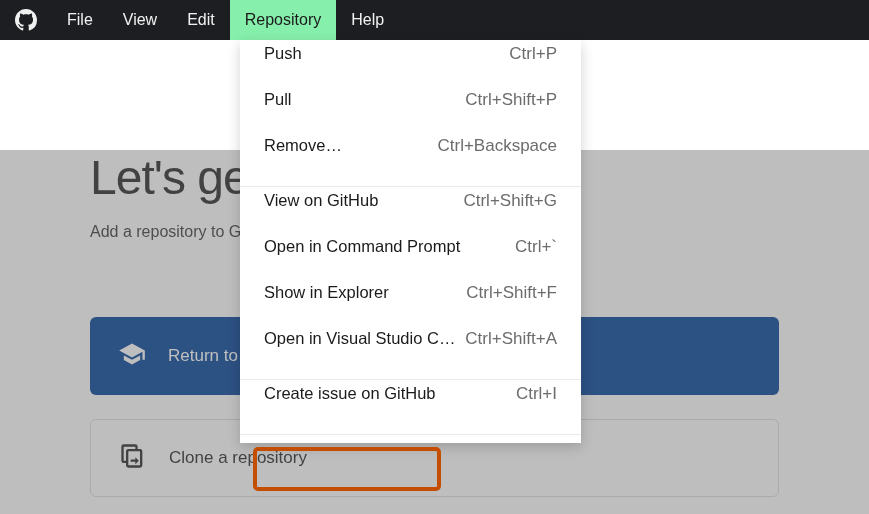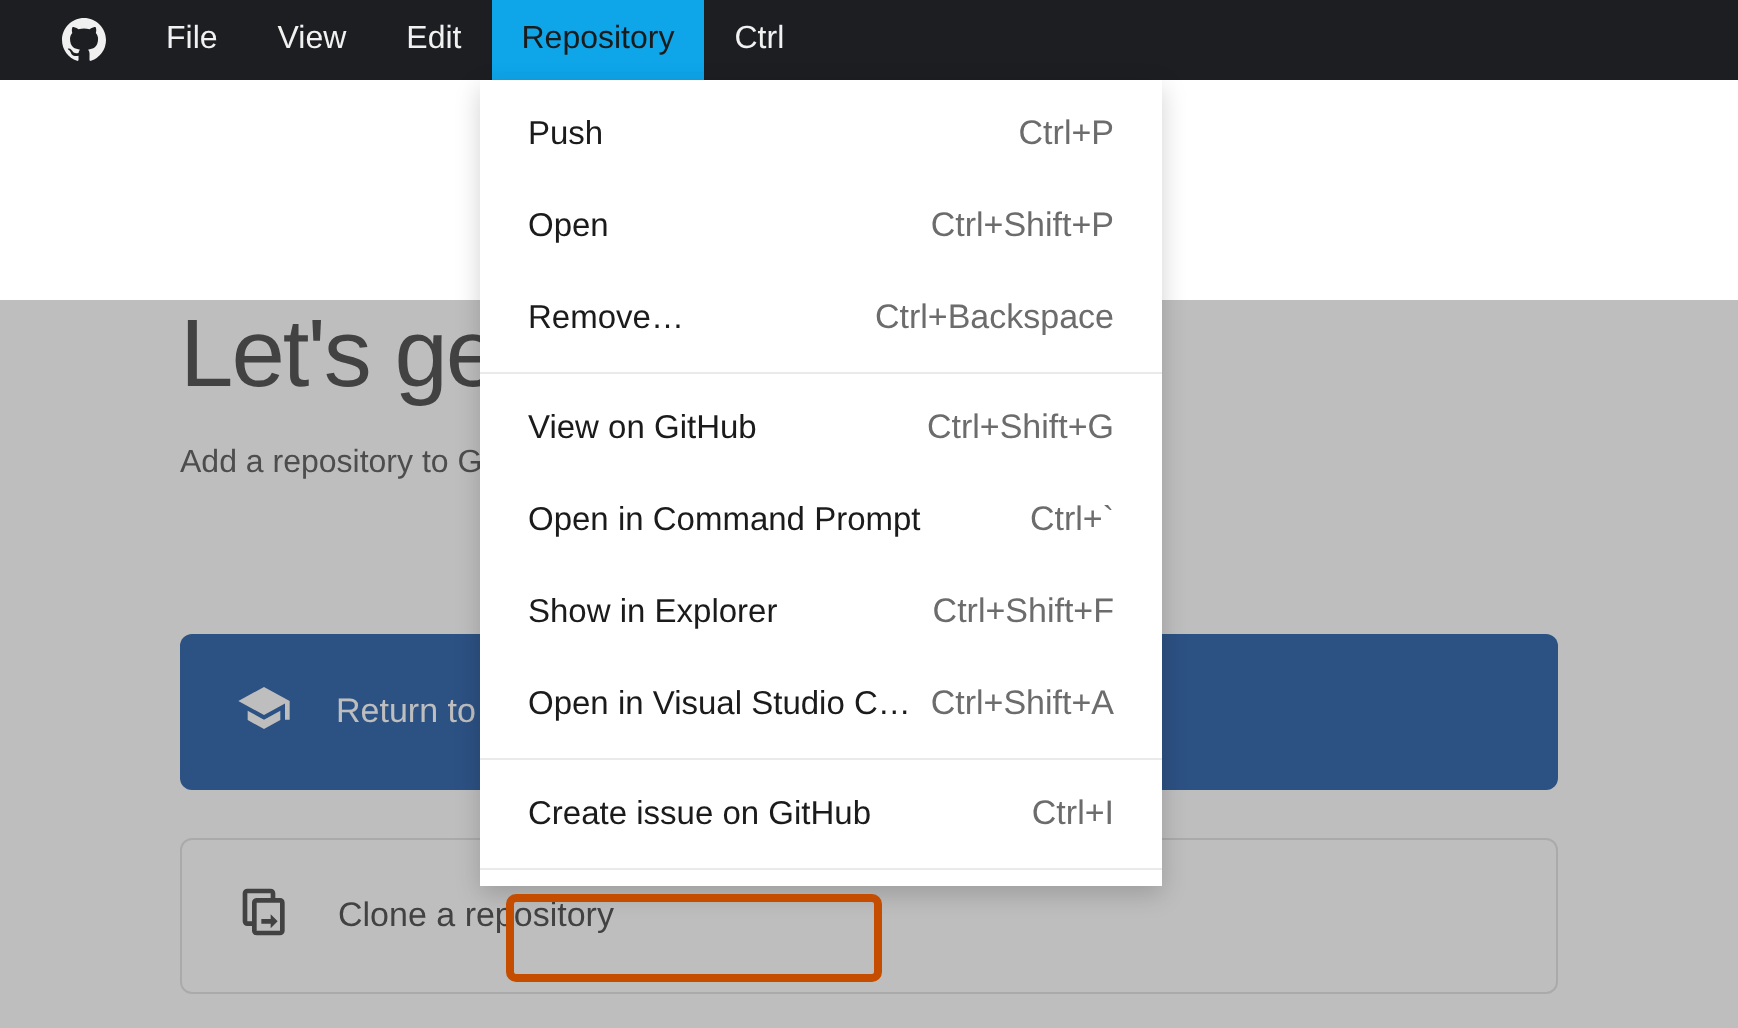--- a/index.html
+++ b/index.html
@@ -9,42 +9,42 @@
       height: 514px;
       overflow: hidden;
       background: #fff;
       position: relative;
     }
     .menubar {
       background: #1c1e22;
       height: 40px;
       display: flex;
       align-items: center;
-      padding-left: 24px;
+      padding-left: 8px;
       font-size: 16px;
     }
     .github-logo {
       width: 24px;
       height: 24px;
       margin: 0 14px 0 6px;
       display: flex;
       align-items: center;
       justify-content: center;
     }
     .github-logo svg { fill: #f0f0f0; }
     .menu-item {
       color: #f1f1f1;
       padding: 0 15px;
       height: 40px;
       display: flex;
       align-items: center;
       cursor: default;
     }
     .menu-item.active {
-      background: #0ea5e9;
+      background: #86efac;
       color: #1b1b1b;
     }
     .content {
       position: relative;
       padding: 0 90px;
       height: calc(100% - 40px);
     }
     .overlay {
       position: absolute;
       inset: 0;
@@ -94,21 +94,21 @@
       left: 240px;
       width: 341px;
       background: #fff;
       box-shadow: 0 4px 12px rgba(0,0,0,0.18);
       z-index: 10;
       padding: 4px 0;
     }
     .dropdown-item {
       display: flex;
       justify-content: space-between;
-      align-items: center;
+      align-items: flex-start;
       height: 46px;
       padding: 0 24px;
       font-size: 16.5px;
       color: #1b1b1b;
       cursor: default;
     }
     .dropdown-item .shortcut {
       color: #6c6c6c;
       font-size: 17px;
     }
@@ -137,21 +137,21 @@
 <div class="menubar">
   <div class="github-logo">
     <svg viewBox="0 0 16 16" width="22" height="22">
         <path d="M8 0C3.58 0 0 3.58 0 8c0 3.54 2.29 6.53 5.47 7.59.4.07.55-.17.55-.38 0-.19-.01-.82-.01-1.49-2.01.37-2.53-.49-2.69-.94-.09-.23-.48-.94-.82-1.13-.28-.15-.68-.52-.01-.53.63-.01 1.08.58 1.23.82.72 1.21 1.87.87 2.33.66.07-.52.28-.87.51-1.07-1.78-.2-3.64-.89-3.64-3.95 0-.87.31-1.59.82-2.15-.08-.2-.36-1.02.08-2.12 0 0 .67-.21 2.2.82.64-.18 1.32-.27 2-.27.68 0 1.36.09 2 .27 1.53-1.04 2.2-.82 2.2-.82.44 1.1.16 1.92.08 2.12.51.56.82 1.27.82 2.15 0 3.07-1.87 3.75-3.65 3.95.29.25.54.73.54 1.48 0 1.07-.01 1.93-.01 2.2 0 .21.15.46.55.38A8.013 8.013 0 0016 8c0-4.42-3.58-8-8-8z"></path>
       </svg>
   </div>
   <div class="menu-item">File</div>
   <div class="menu-item">View</div>
   <div class="menu-item">Edit</div>
   <div class="menu-item active">Repository</div>
-  <div class="menu-item">Ctrl</div>
+  <div class="menu-item">Help</div>
 </div>
 
 <div class="content">
   <div class="overlay"></div>
   <h1 class="page-heading">Let's get started!</h1>
   <p class="page-sub">Add a repository to GitHub Desktop to start collaborating</p>
   <div class="primary-btn">
     <span>
       <svg width="28" height="28" viewBox="0 0 24 24">
           <path d="M12 3 1 9l11 6 9-4.91V17h2V9L12 3zM5 13.18v4L12 21l7-3.82v-4L12 17l-7-3.82z"></path>
@@ -168,21 +168,21 @@
     <span>Clone a repository</span>
   </div>
 </div>
 
 <div class="dropdown">
   <div class="dropdown-item">
     <span>Push</span>
     <span class="shortcut">Ctrl+P</span>
   </div>
   <div class="dropdown-item">
-    <span>Open</span>
+    <span>Pull</span>
     <span class="shortcut">Ctrl+Shift+P</span>
   </div>
   <div class="dropdown-item">
     <span>Remove…</span>
     <span class="shortcut">Ctrl+Backspace</span>
   </div>
   <div class="dropdown-sep"></div>
   <div class="dropdown-item">
     <span>View on GitHub</span>
     <span class="shortcut">Ctrl+Shift+G</span>

